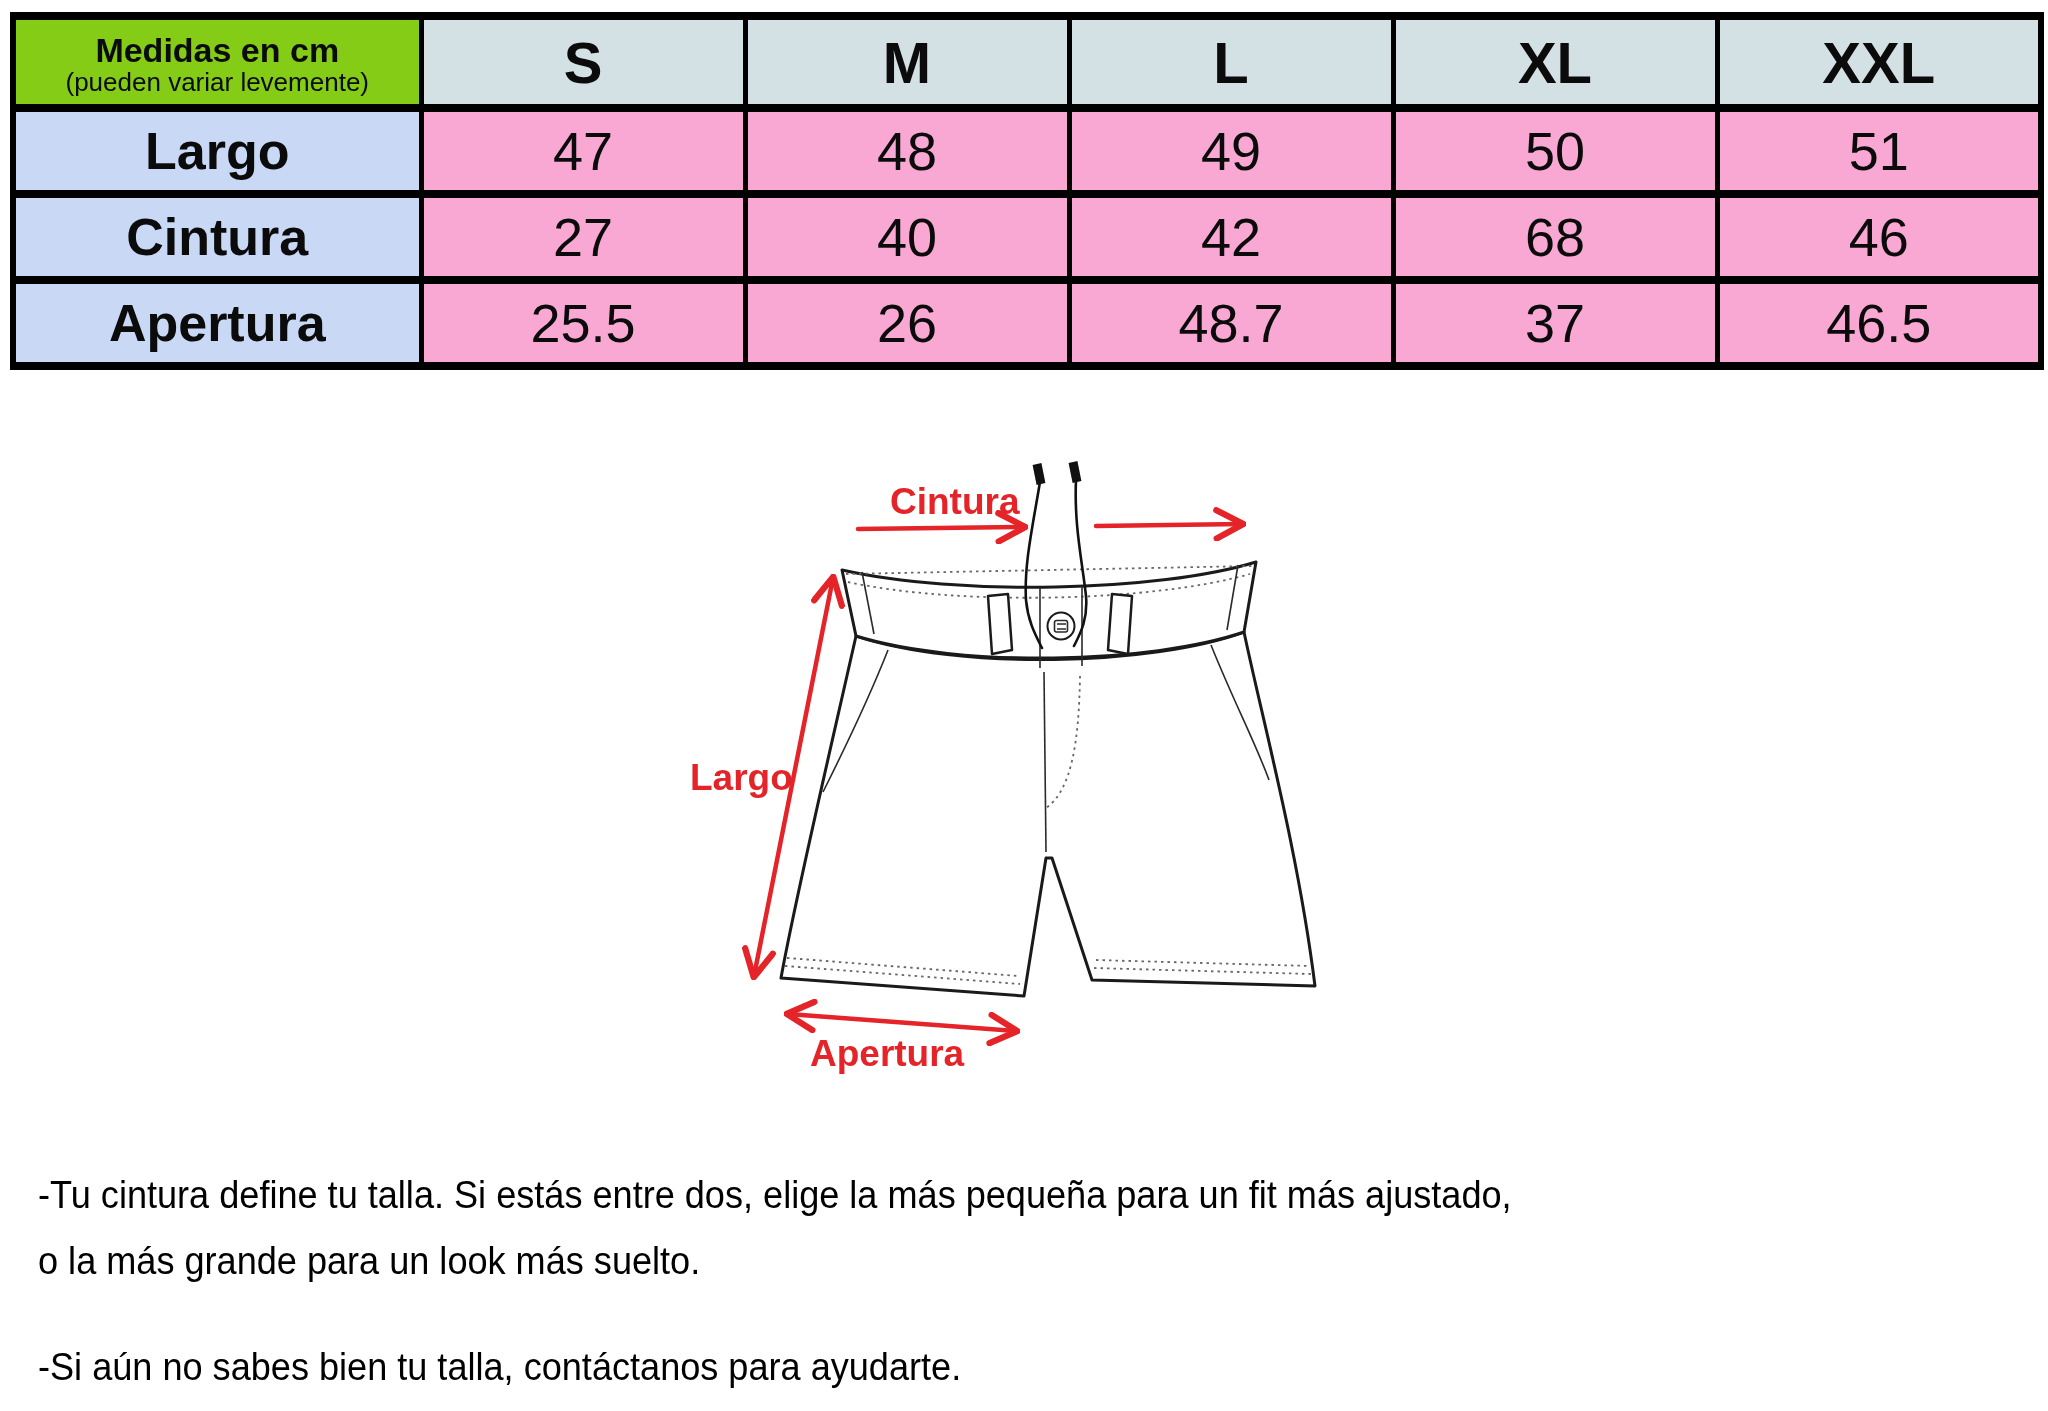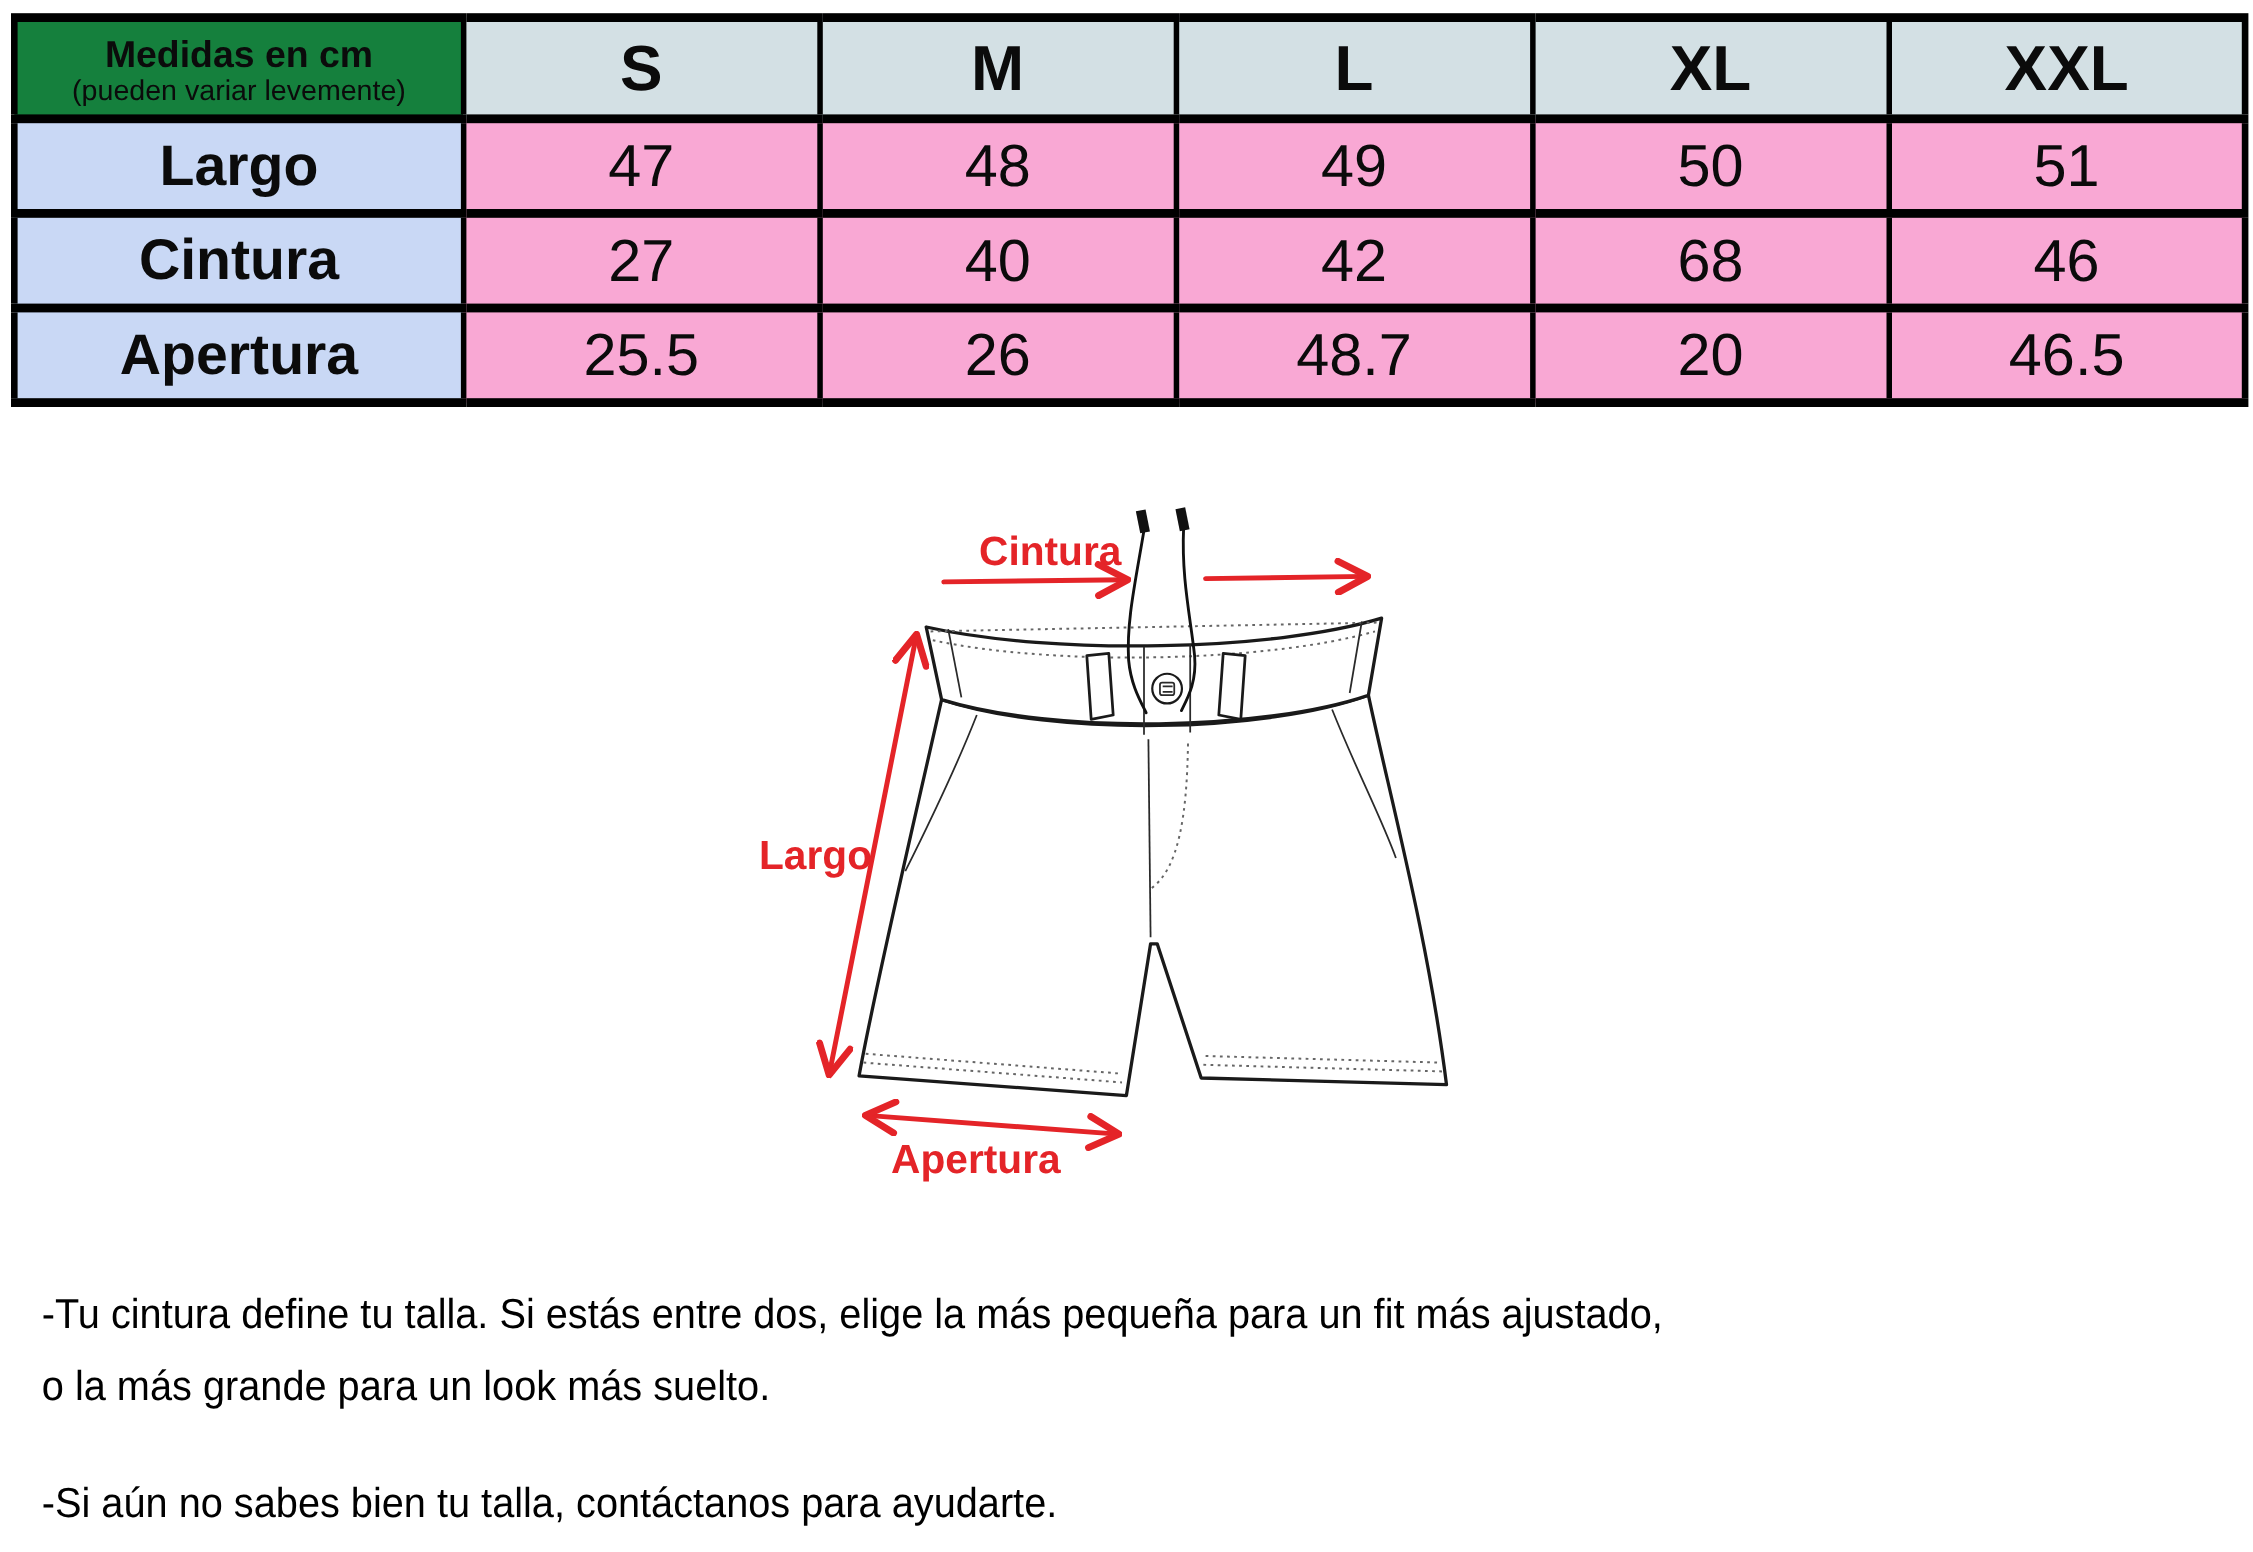--- a/index.html
+++ b/index.html
@@ -7,21 +7,21 @@
         font-family:"Liberation Sans", sans-serif;}
 
   
   table.size-table{position:absolute;left:10px;top:12px;border-collapse:collapse;
                    table-layout:fixed;width:2028px;border:6px solid #000;}
   table.size-table th,table.size-table td{
       border:5px solid #000;border-top-width:8px;border-bottom-width:8px;
       text-align:center;vertical-align:middle;padding:0;color:#0b0b0b;}
   tr.hdr{height:92px;}
   tr.datarow{height:86px;}
-  th.label-hdr{background:#15803d;}
+  th.label-hdr{background:#84cc16;}
   th.label-hdr .t1{font-size:34px;font-weight:bold;line-height:38px;padding-top:2px;}
   th.label-hdr .t2{font-size:26px;font-weight:normal;line-height:26px;}
   th.size-hdr{background:#d3e0e4;font-size:58px;font-weight:bold;}
   th.row-lbl{background:#c9d8f5;font-size:52px;font-weight:bold;}
   td.val{background:#f9a8d4;font-size:54px;font-weight:normal;}
 
   
   svg.diagram{position:absolute;left:0;top:0;}
   .outline{fill:#ffffff;stroke:#1a1a1a;stroke-width:3;stroke-linejoin:round;}
   .thin{fill:none;stroke:#1a1a1a;stroke-width:2;}
@@ -78,21 +78,21 @@
         <td class="val">40</td>
         <td class="val">42</td>
         <td class="val">68</td>
         <td class="val">46</td>
       </tr>
       <tr class="datarow">
         <th class="row-lbl">Apertura</th>
         <td class="val">25.5</td>
         <td class="val">26</td>
         <td class="val">48.7</td>
-        <td class="val">20</td>
+        <td class="val">37</td>
         <td class="val">46.5</td>
       </tr>
     </tbody>
   </table>
 
   <svg class="diagram" width="2048" height="1411" viewBox="0 0 2048 1411" xmlns="http://www.w3.org/2000/svg">
     <defs>
       <marker id="ah" viewBox="0 0 12 12" refX="10.5" refY="6" markerWidth="34" markerHeight="34" markerUnits="userSpaceOnUse" orient="auto-start-reverse">
         <path d="M1.5,1 L11,6 L1.5,11" fill="none" stroke="#e42428" stroke-width="2.2" stroke-linecap="round" stroke-linejoin="round"></path>
       </marker>

